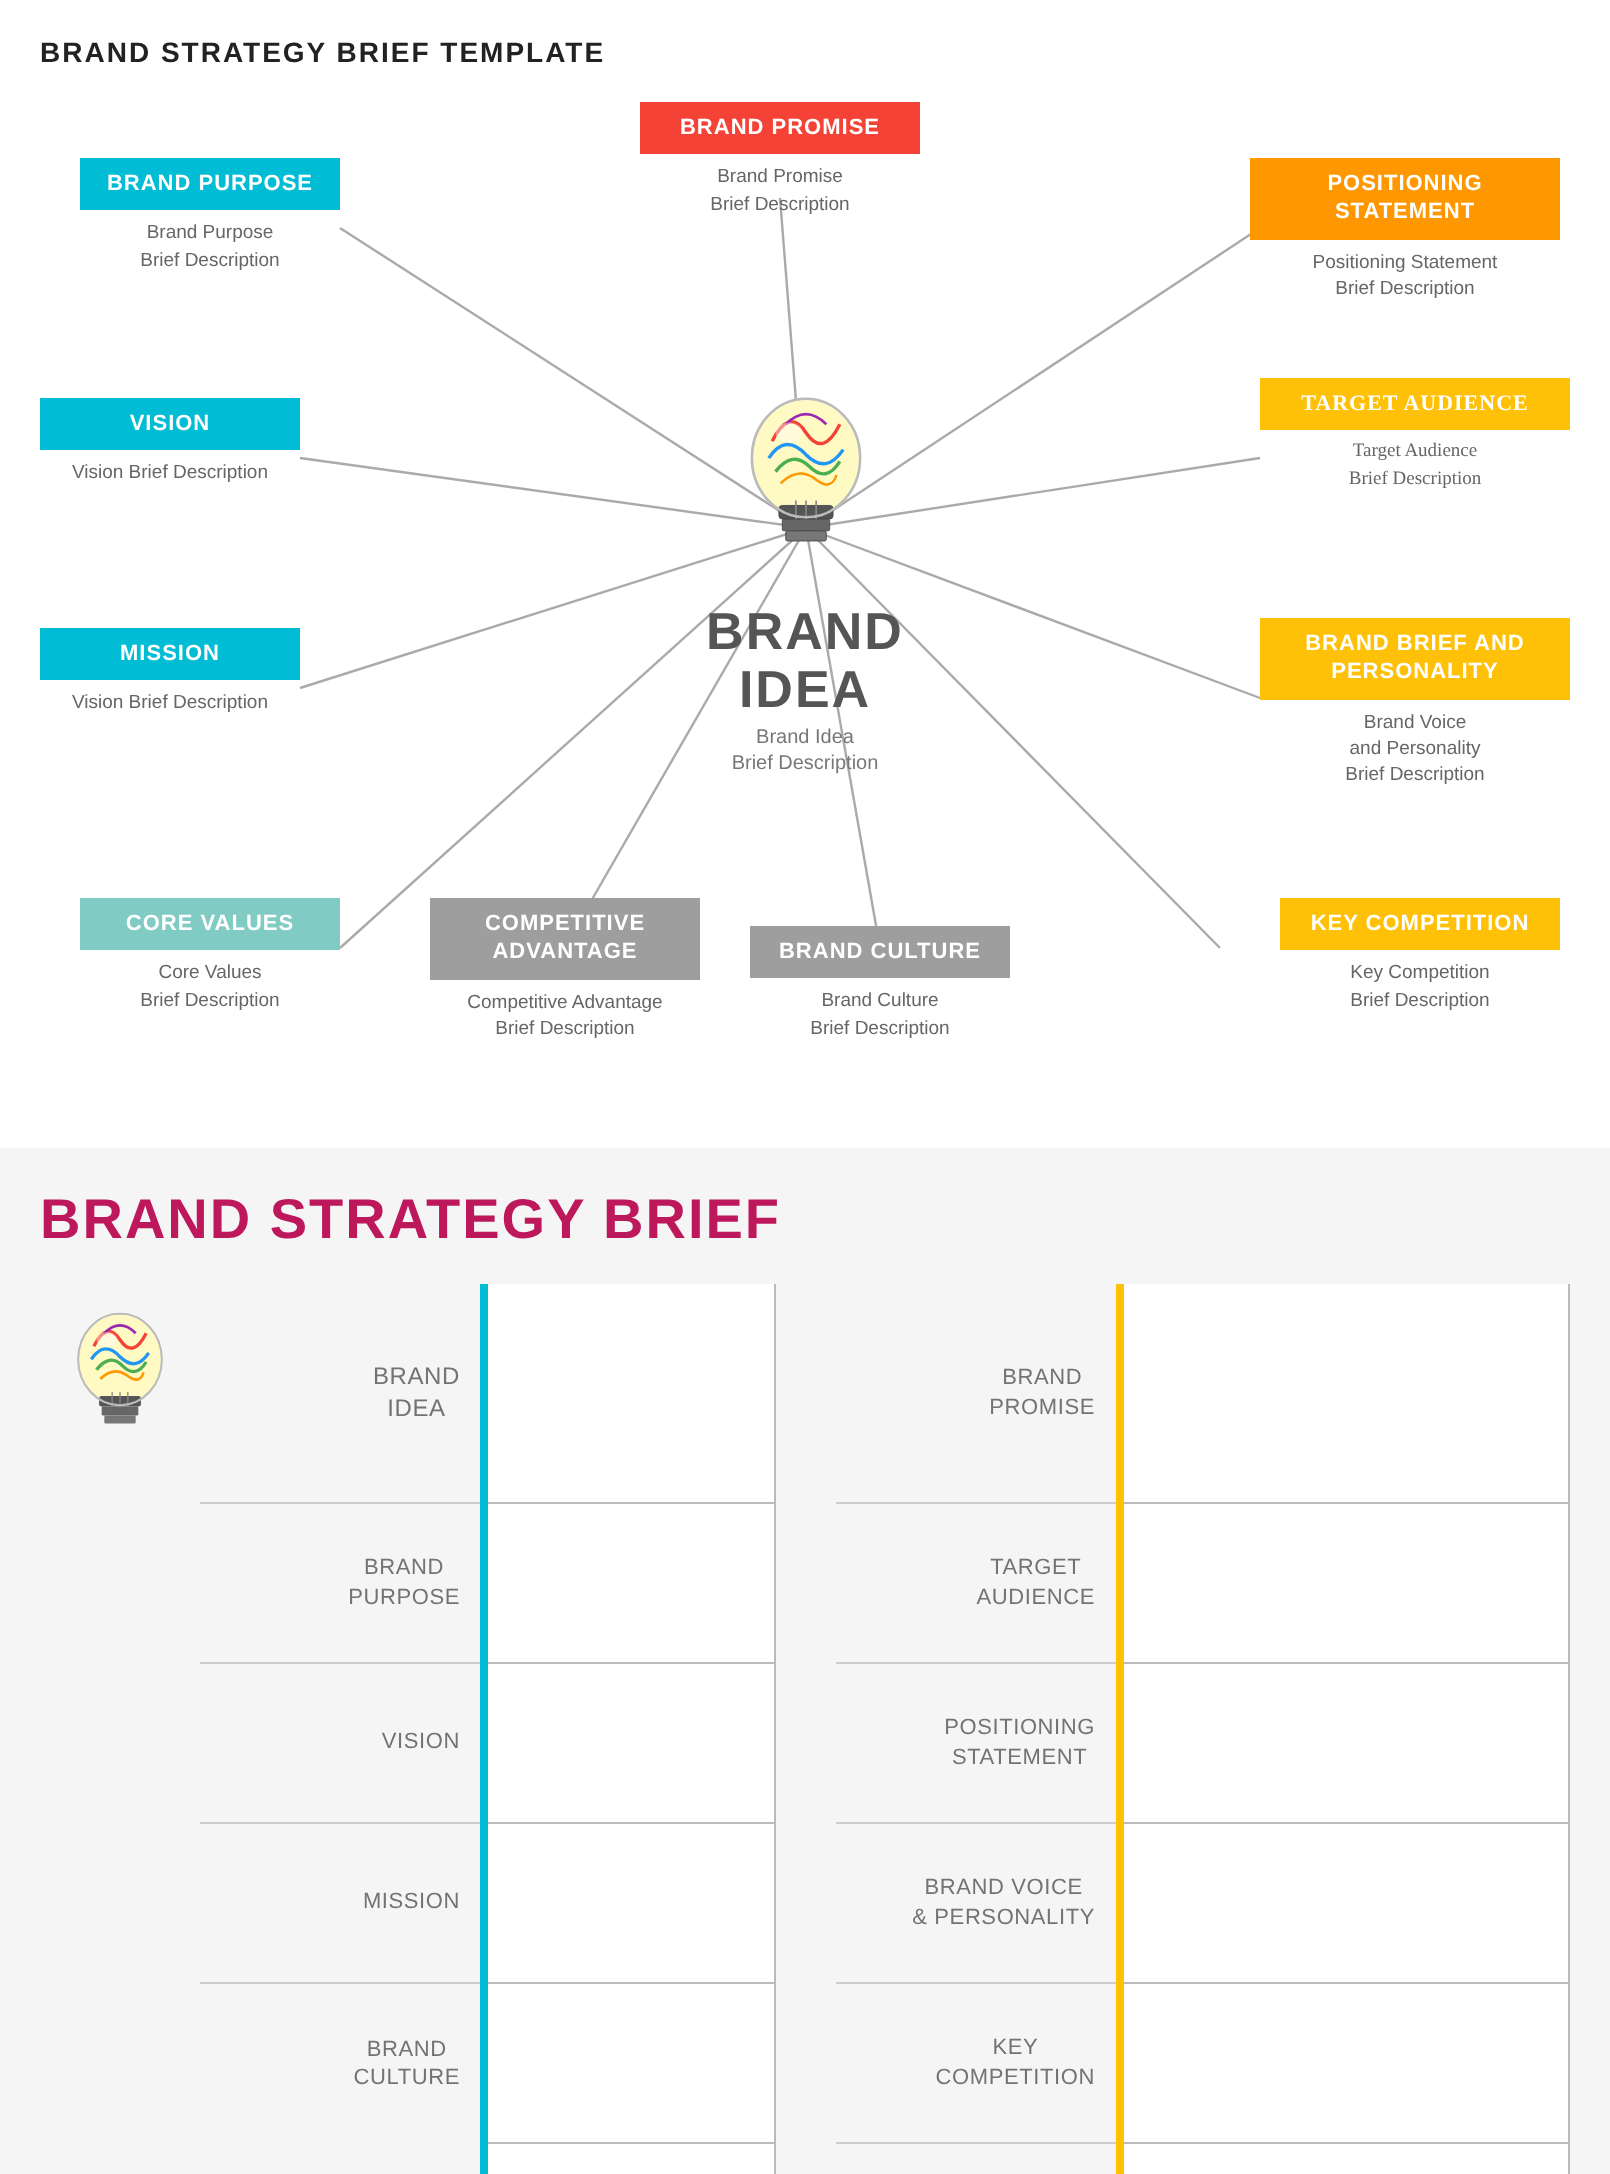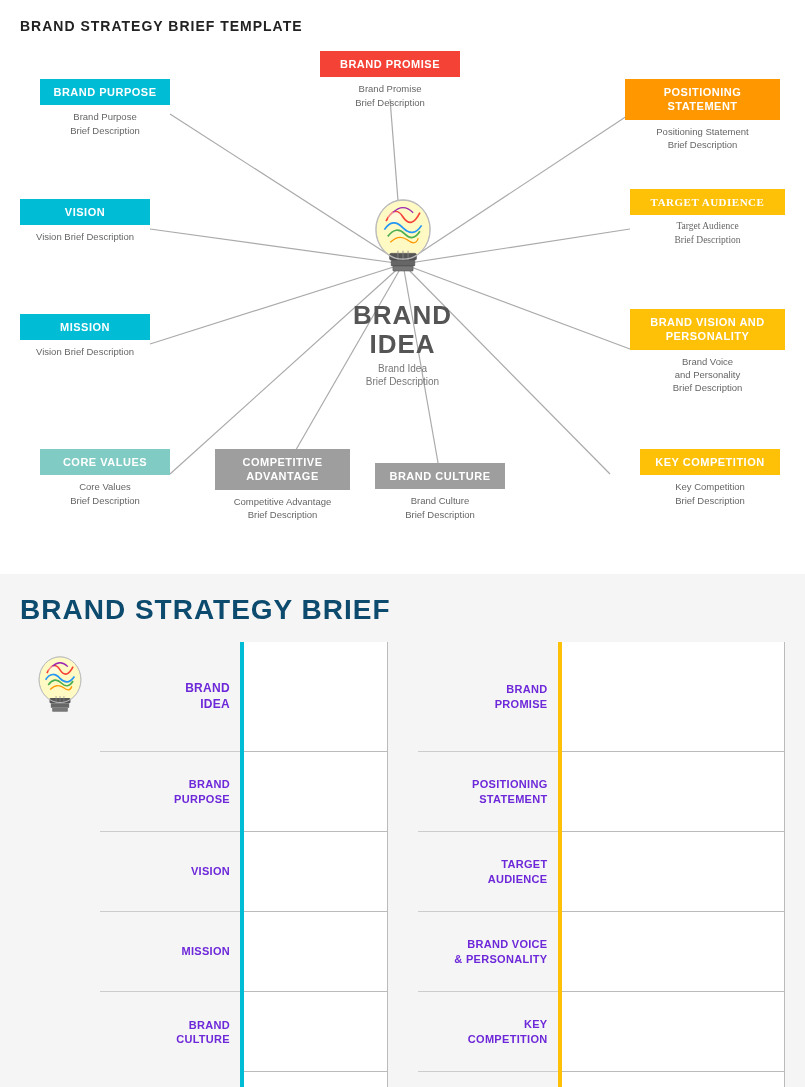--- a/index.html
+++ b/index.html
@@ -121,21 +121,21 @@
     .bottom-section {
       background: #f5f5f5;
       padding: 20px 20px 20px 20px;
     }
 
     .bottom-title {
       font-size: 28px;
       font-weight: 900;
       letter-spacing: 1px;
       margin-bottom: 16px;
-      color: #0c4a6e;
+      color: #be185d;
     }
 
     .brief-table-container {
       display: flex;
       gap: 0;
       width: 100%;
     }
 
     .brief-half {
       flex: 1;
@@ -146,24 +146,24 @@
       width: 140px;
       flex-shrink: 0;
     }
 
     .brief-label-cell {
       height: 80px;
       display: flex;
       align-items: center;
       justify-content: flex-end;
       padding-right: 10px;
-      font-weight: 700;
+      font-weight: 400;
       font-size: 11px;
-      text-align: right;
-      color: #6d28d9;
+      text-align: center;
+      color: #737373;
       letter-spacing: 0.3px;
       line-height: 1.3;
       border-bottom: 1px solid #ccc;
     }
 
     .brief-label-cell:first-child {
       height: 110px;
     }
 
     .brief-content-col {
@@ -285,21 +285,21 @@
       <div class="sat-label gold" style="width:100%;">TARGET AUDIENCE</div>
       <div class="sat-desc">Target Audience<br>Brief Description</div>
     </div>
 
     <div class="satellite sat-mission">
       <div class="sat-label cyan" style="width:100%;">MISSION</div>
       <div class="sat-desc">Vision Brief Description</div>
     </div>
 
     <div class="satellite sat-brandvoice">
-      <div class="sat-label gold" style="width:100%;">BRAND VISION AND PERSONALITY</div>
+      <div class="sat-label gold" style="width:100%;">BRAND BRIEF AND PERSONALITY</div>
       <div class="sat-desc">Brand Voice<br>and Personality<br>Brief Description</div>
     </div>
 
     <div class="satellite sat-corevalues">
       <div class="sat-label" style="width:100%; background:#80CBC4; color:#fff;">CORE VALUES</div>
       <div class="sat-desc">Core Values<br>Brief Description</div>
     </div>
 
     <div class="satellite sat-competitive">
       <div class="sat-label" style="width:100%; background:#9E9E9E; color:#fff; font-weight:700;">COMPETITIVE ADVANTAGE</div>
@@ -362,22 +362,22 @@
         <div class="brief-cell" style="border-bottom:none;"></div>
       </div>
     </div>
 
     <div class="brief-separator"></div>
 
     <div class="brief-half">
 
       <div class="brief-labels">
         <div class="brief-label-cell" style="height:110px;">BRAND<br>PROMISE</div>
+        <div class="brief-label-cell">TARGET<br>AUDIENCE</div>
         <div class="brief-label-cell">POSITIONING<br>STATEMENT</div>
-        <div class="brief-label-cell">TARGET<br>AUDIENCE</div>
         <div class="brief-label-cell">BRAND VOICE<br>&amp; PERSONALITY</div>
         <div class="brief-label-cell">KEY<br>COMPETITION</div>
         <div class="brief-label-cell" style="border-bottom:none;">COMPETITIVE<br>ADVANTAGE</div>
       </div>
 
       <div class="brief-content-col left-bar-gold">
         <div class="brief-cell" style="height:110px;"></div>
         <div class="brief-cell"></div>
         <div class="brief-cell"></div>
         <div class="brief-cell"></div>

